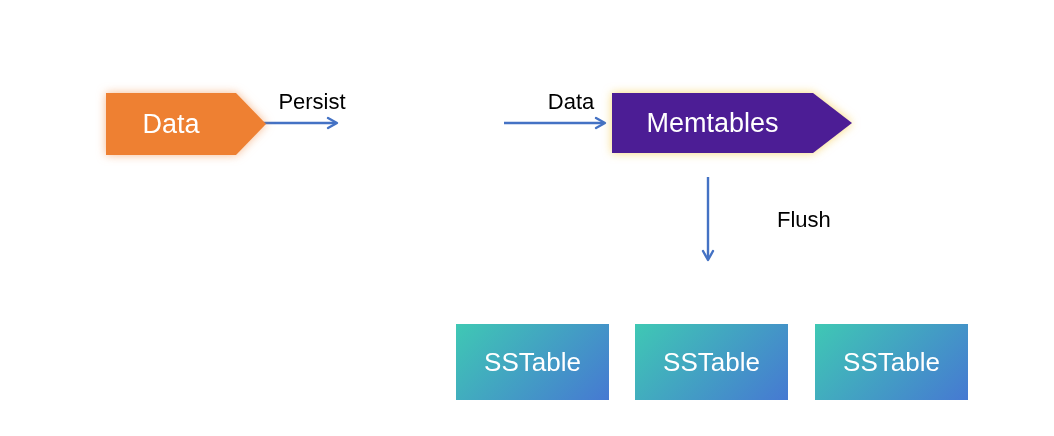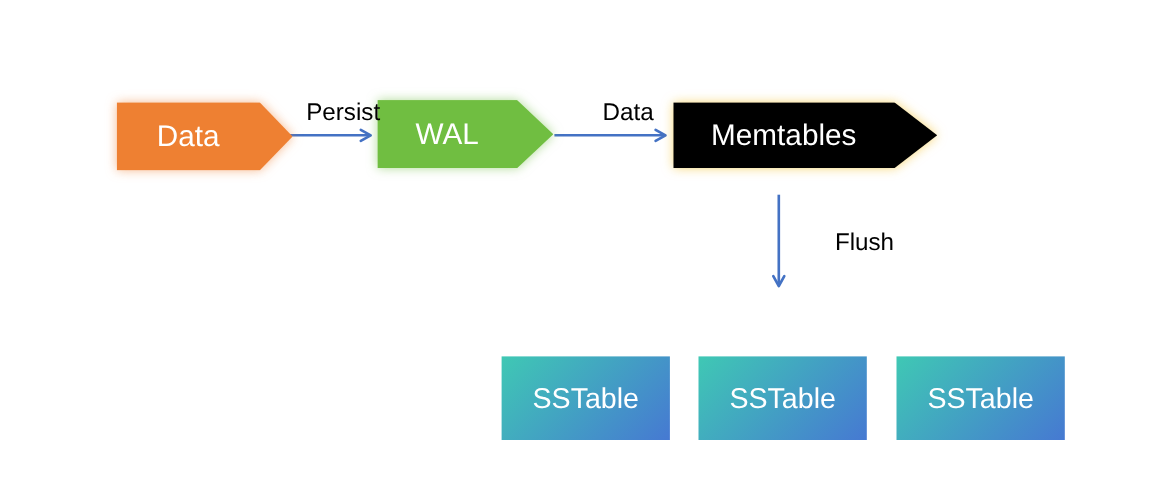--- a/index.html
+++ b/index.html
@@ -37,21 +37,21 @@
     font-size: 27px;
     line-height: 1;
     clip-path: polygon(0 0, calc(100% - var(--tip)) 0, 100% 50%, calc(100% - var(--tip)) 100%, 0 100%);
   }
   .pentagon .lbl {
     
     margin-right: var(--tip);
   }
   .pentagon.orange { background: #ee8032; }
   .pentagon.green  { background: #70be41; }
-  .pentagon.gold   { background: #000000; }
+  .pentagon.gold   { background: #4c1d95; }
 
   .edge-label {
     position: absolute;
     color: #000000;
     font-size: 22px;
     line-height: 1.1;
     white-space: nowrap;
     margin-left: 26px;
   }
   .edge-label.centered { transform: translateX(-50%); }
@@ -85,35 +85,30 @@
     <line x1="504" y1="123" x2="604" y2="123" stroke="#4472c4" stroke-width="2.4" marker-end="url(#openArrow)"></line>
     <line x1="708" y1="177" x2="708" y2="259" stroke="#4472c4" stroke-width="2.4" marker-end="url(#openArrow)"></line>
   </svg>
 
   <div class="pent-wrap orange" style="left:70px; top:93px;padding-left:36px;">
     <div class="pentagon orange" style="--tip:30px; width:160px; height:62px;">
       <span class="lbl">Data</span>
     </div>
   </div>
 
-  <div class="pent-wrap green" style="left:343px; top:91px;">
-    <div class="pentagon green" style="--tip:33px; width:160px; height:62px;">
-      <span class="lbl">WAL</span>
-    </div>
-  </div>
 
   <div class="pent-wrap gold" style="left:612px; top:93px;">
     <div class="pentagon gold" style="--tip:39px; width:240px; height:60px;">
       <span class="lbl">Memtables</span>
     </div>
   </div>
 
   <div class="edge-label centered" style="left:286px; top:90px;">Persist</div>
   <div class="edge-label centered" style="left:545px; top:90px;">Data</div>
-  <div class="edge-label" style="left:733px; top:208px;">Flush</div>
+  <div class="edge-label" style="left:751px; top:208px;">Flush</div>
 
   <div class="sstable" style="left:456px;">
     <span>SSTable</span>
   </div>
   <div class="sstable" style="left:635px;">
     <span>SSTable</span>
   </div>
   <div class="sstable" style="left:815px;">
     <span>SSTable</span>
   </div>

